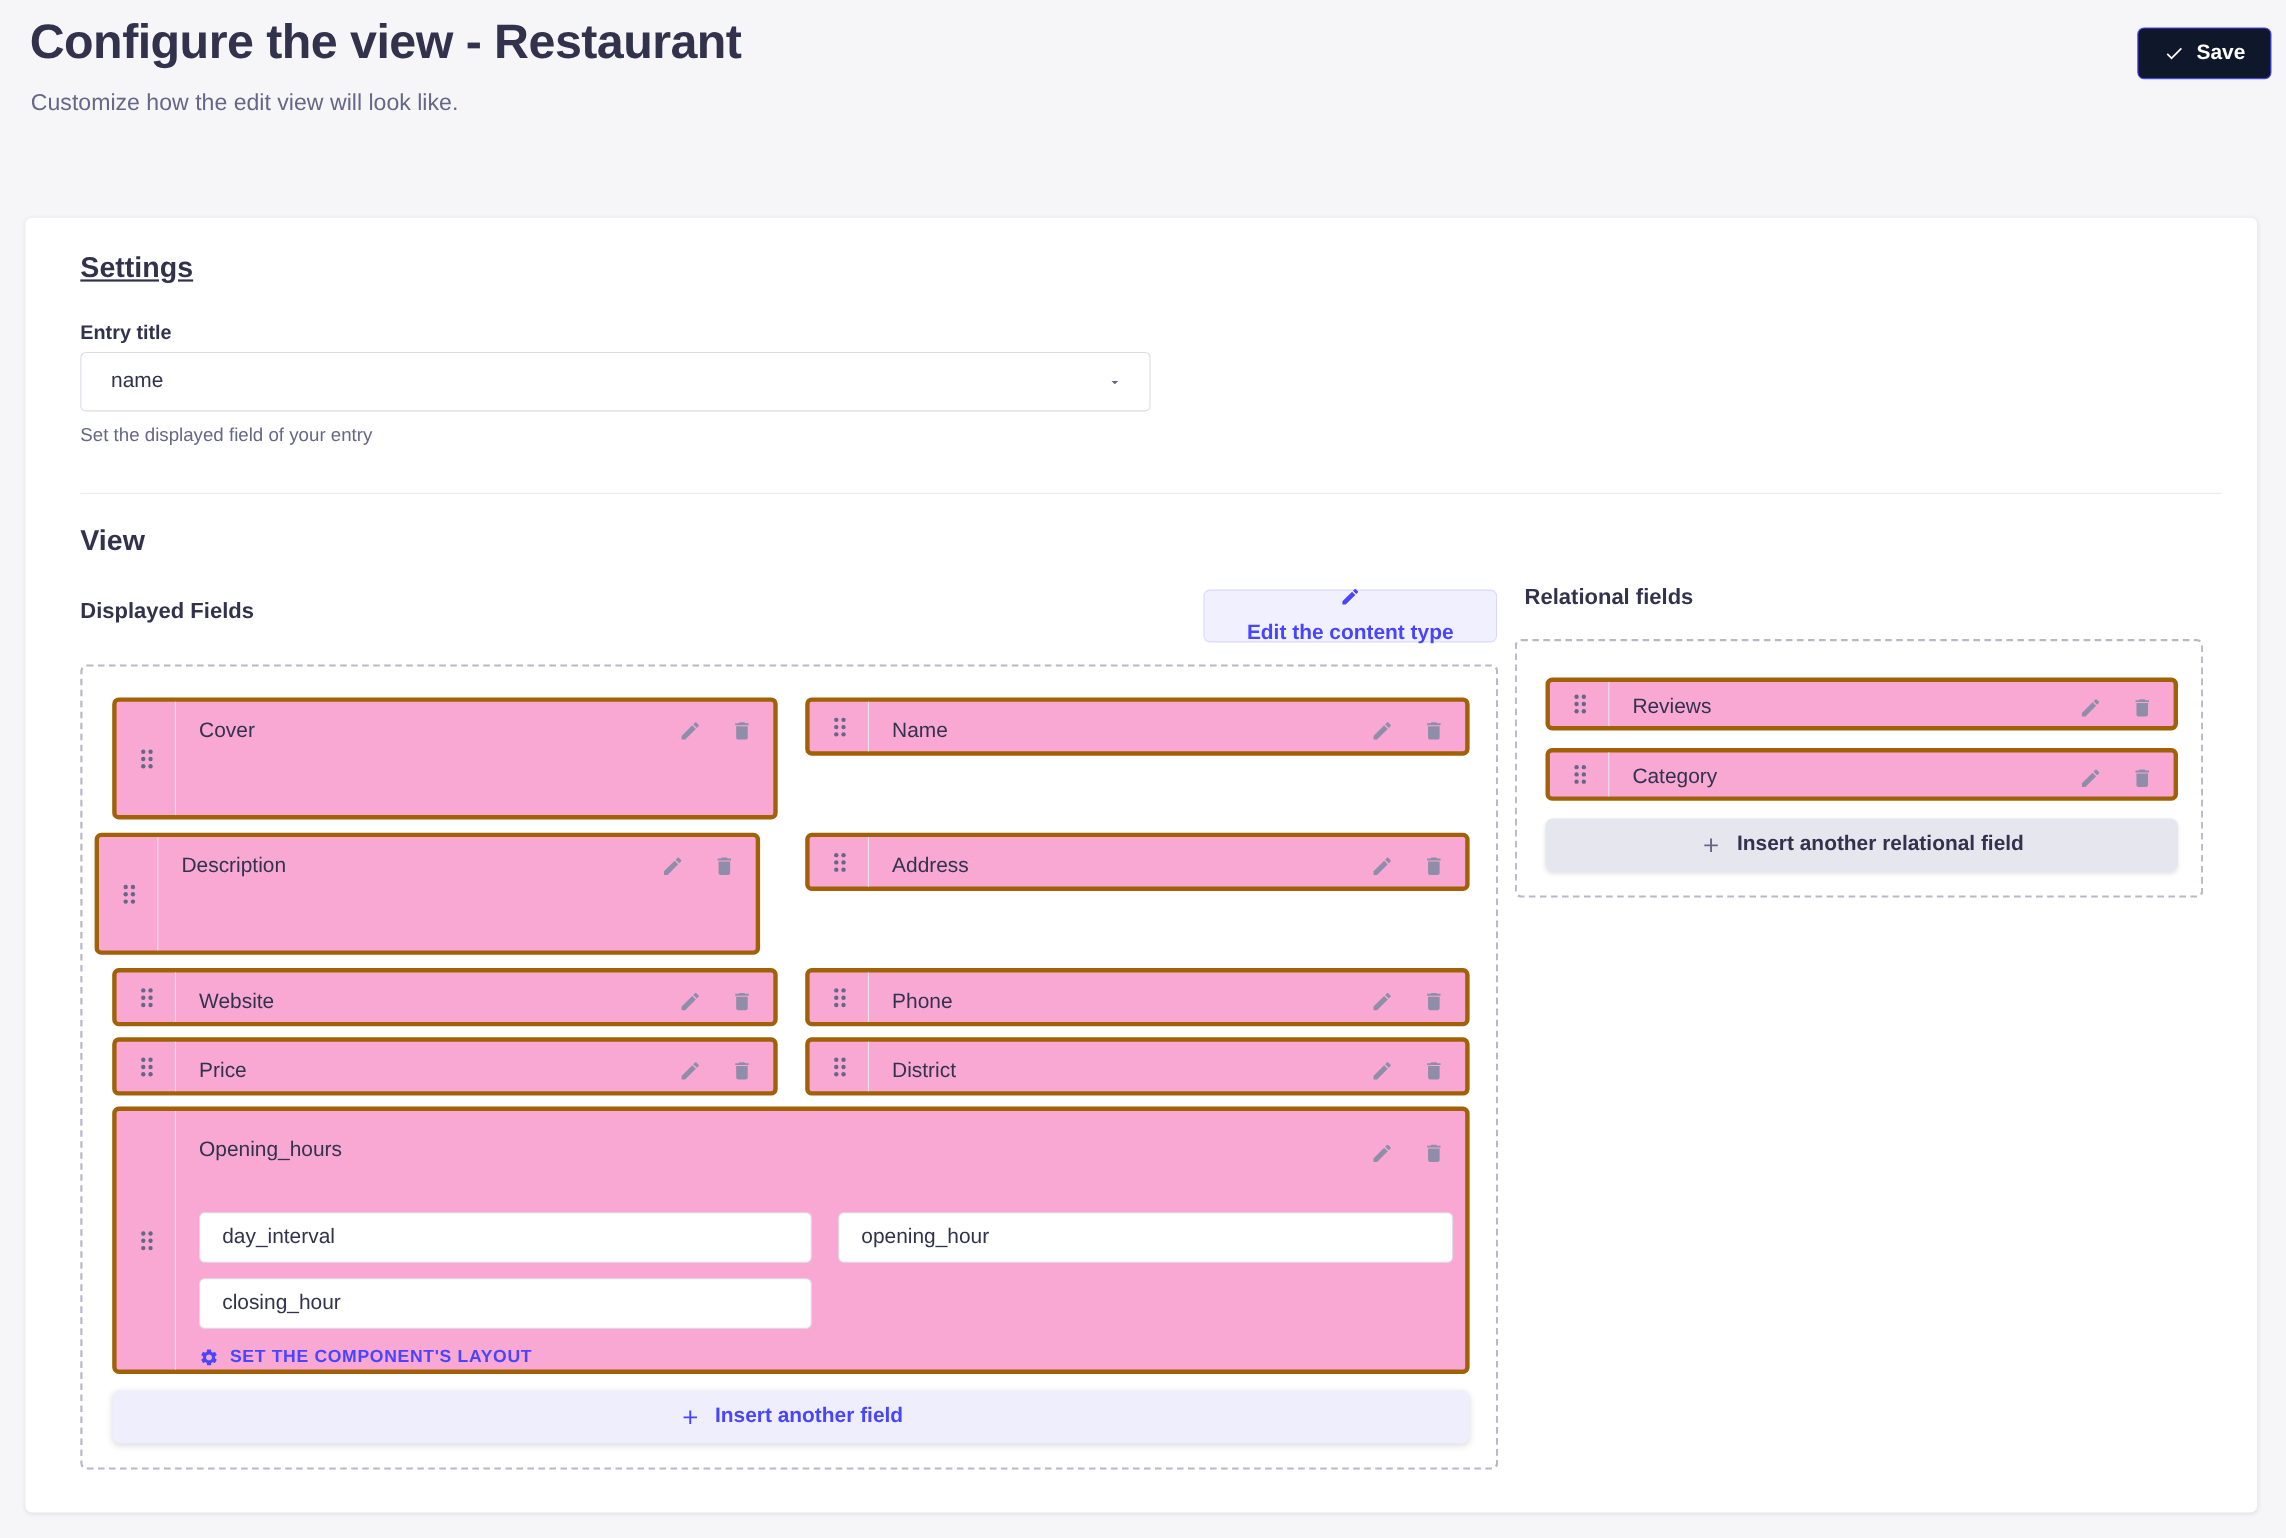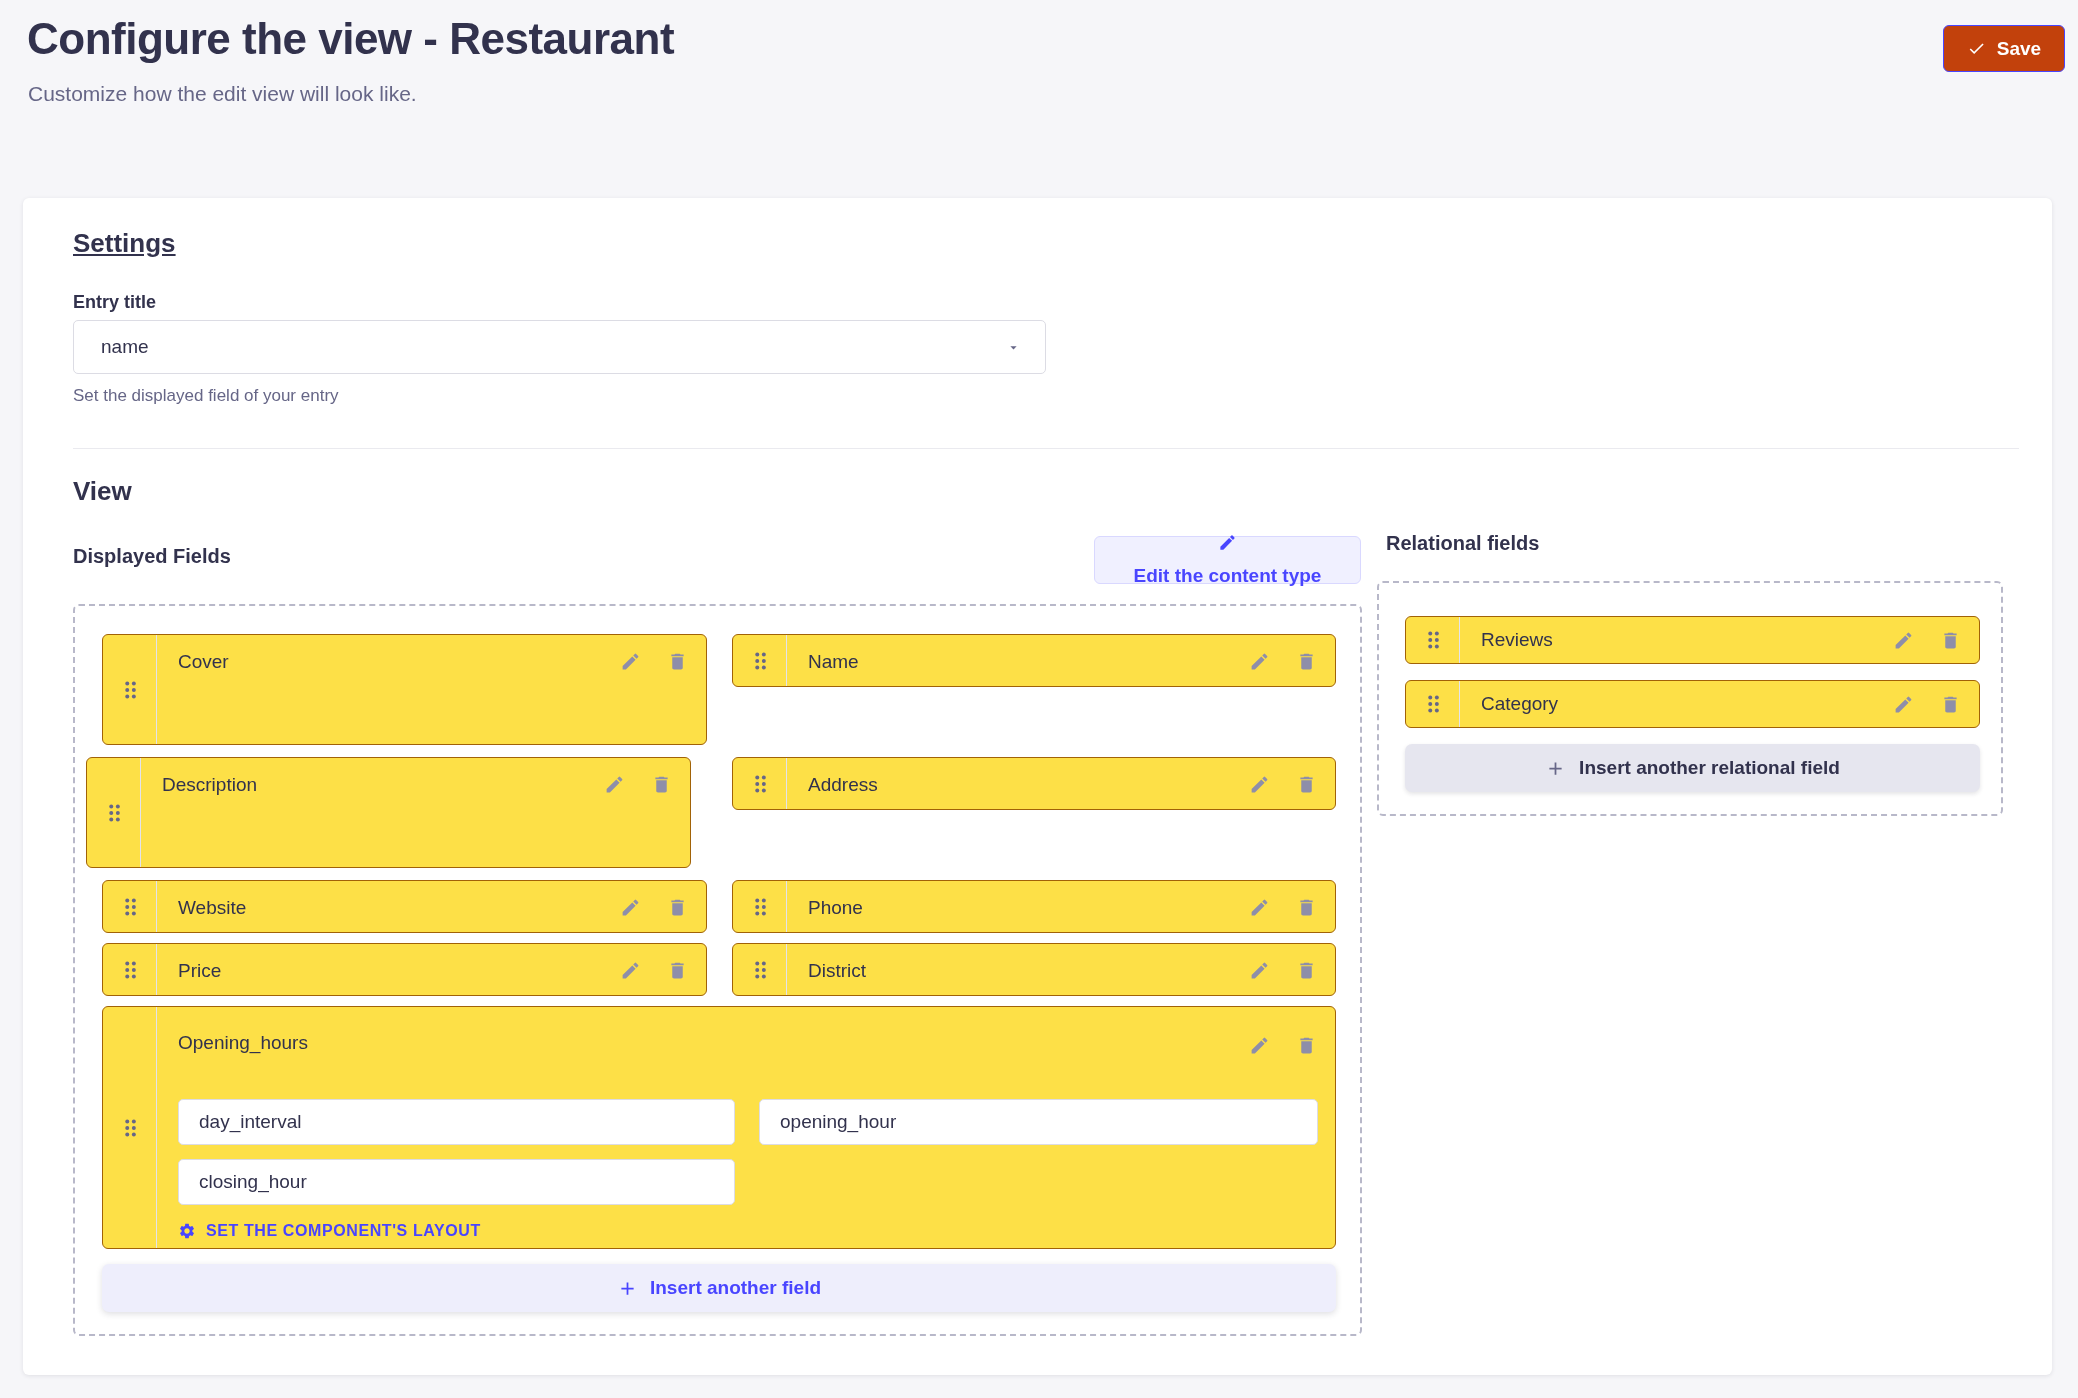--- a/index.html
+++ b/index.html
@@ -17,21 +17,21 @@
   .page-title {
     position: absolute; left: 27px; top: 14px;
     font-size: 44px; font-weight: 700; letter-spacing: -0.5px; color: #32324d;
   }
   .page-subtitle {
     position: absolute; left: 28px; top: 82px;
     font-size: 21px; color: #666687;
   }
   .save-btn {
     position: absolute; left: 1943px; top: 25px; width: 122px; height: 47px;
-    background: #c2410c; border: 1px solid #4945ff; border-radius: 6px;
+    background: #0f172a; border: 1px solid #4945ff; border-radius: 6px;
     color: #ffffff; font-size: 19px; font-weight: 700;
     display: flex; align-items: center; justify-content: center; gap: 11px;
     cursor: pointer; font-family: inherit;
   }
 
   
   .panel {
     position: absolute; left: 23px; top: 198px; width: 2029px; height: 1177px;
     background: #ffffff; border-radius: 6px;
     box-shadow: 0 1px 4px rgba(33, 33, 52, 0.1);
@@ -79,21 +79,21 @@
   }
 
   
   .dashed-box { position: absolute; border: 2px dashed #b8b8c9; border-radius: 6px; }
   .fields-box { left: 50px; top: 406px; width: 1289px; height: 732px; }
   .relational-box { left: 1354px; top: 383px; width: 626px; height: 235px; }
 
   
   .card {
     position: absolute;
-    background: #fde047; border: 1px solid #a16207; border-radius: 6px;
+    background: #f9a8d4; border: 4px solid #a16207; border-radius: 6px;
   }
   .drag {
     position: absolute; left: 0; top: 0; bottom: 0; width: 54px;
     border-right: 1px solid #e3e3ec;
     display: flex; align-items: center; justify-content: center;
     cursor: grab; color: #666687;
   }
   .card-label {
     position: absolute; left: 75px; top: 0; height: 53px;
     display: flex; align-items: center;

